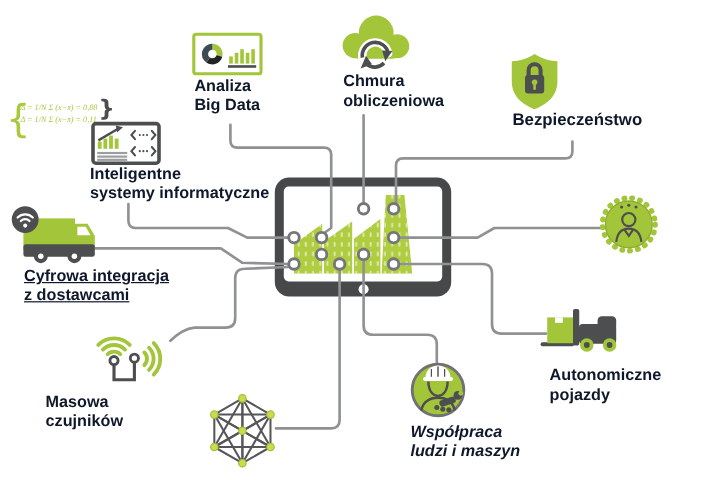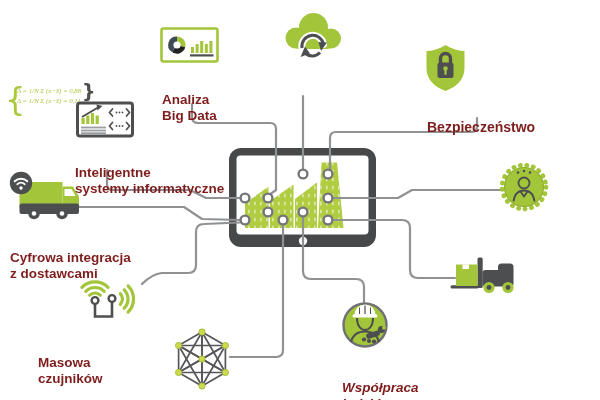--- a/index.html
+++ b/index.html
@@ -1,20 +1,20 @@
 <!DOCTYPE html>
 <html><head>
 <meta charset="utf-8">
 <style>
   html,body{margin:0;padding:0;background:#ffffff;}
   .canvas{position:relative;width:600px;height:400px;background:#ffffff;overflow:hidden;
           font-family:"Liberation Sans",sans-serif;}
   .canvas svg.scene{position:absolute;left:0;top:0;z-index:1;}
-  .label{position:absolute;z-index:2;font-weight:bold;color:#7f1d1d;font-size:13.5px;
-         line-height:1.18;white-space:pre-line;margin-top:28px;}
+  .label{position:absolute;z-index:2;font-weight:bold;color:#0f172a;font-size:13.5px;
+         line-height:1.18;white-space:pre-line;}
   .formula{position:absolute;z-index:0;color:#a9c83c;font-style:italic;
            font-family:Liberation Serif, serif;font-size:6.8px;line-height:10px;white-space:pre-line;}
   .brace{position:absolute;z-index:0;font-family:"DejaVu Sans",sans-serif;}
   .brace-open{left:5px;top:80px;font-size:32px;color:#a9c83c;}
   .brace-close{left:82px;top:80px;font-size:19px;color:#4d4e50;font-weight:bold;}
 </style>
 </head>
 <body>
 
 <div class="canvas">
@@ -274,23 +274,27 @@
         <circle cx="489" cy="287.5" r="5.6" fill="#a3c53a"></circle>
           <circle cx="489" cy="287.5" r="2.4" fill="#4d4e50"></circle>
         <circle cx="508" cy="287.5" r="5.6" fill="#a3c53a"></circle>
           <circle cx="508" cy="287.5" r="2.4" fill="#4d4e50"></circle>
       </g>
     </g>
   </svg>
 
   <div class="label" style="left:162px;top:64px;">Analiza
 Big Data</div>
+  <div class="label" style="left:286px;top:60px;">Chmura
+obliczeniowa</div>
   <div class="label" style="left:75px;top:137px;">Inteligentne
 systemy informatyczne</div>
   <div class="label" style="left:427px;top:91px;font-size:14px;">Bezpieczeństwo</div>
-  <div class="label" style="left:10px;top:222px;">Cyfrowa integracja
+  <div class="label" style="left:20px;top:222px;text-decoration:underline;">Cyfrowa integracja
 z dostawcami</div>
   <div class="label" style="left:38px;top:327px;">Masowa
 czujników</div>
   <div class="label" style="left:342px;top:352px;font-style:italic;">Współpraca
 ludzi i maszyn</div>
+  <div class="label" style="left:458px;top:305px;">Autonomiczne
+pojazdy</div>
 
 </div>
 
 </body></html>

